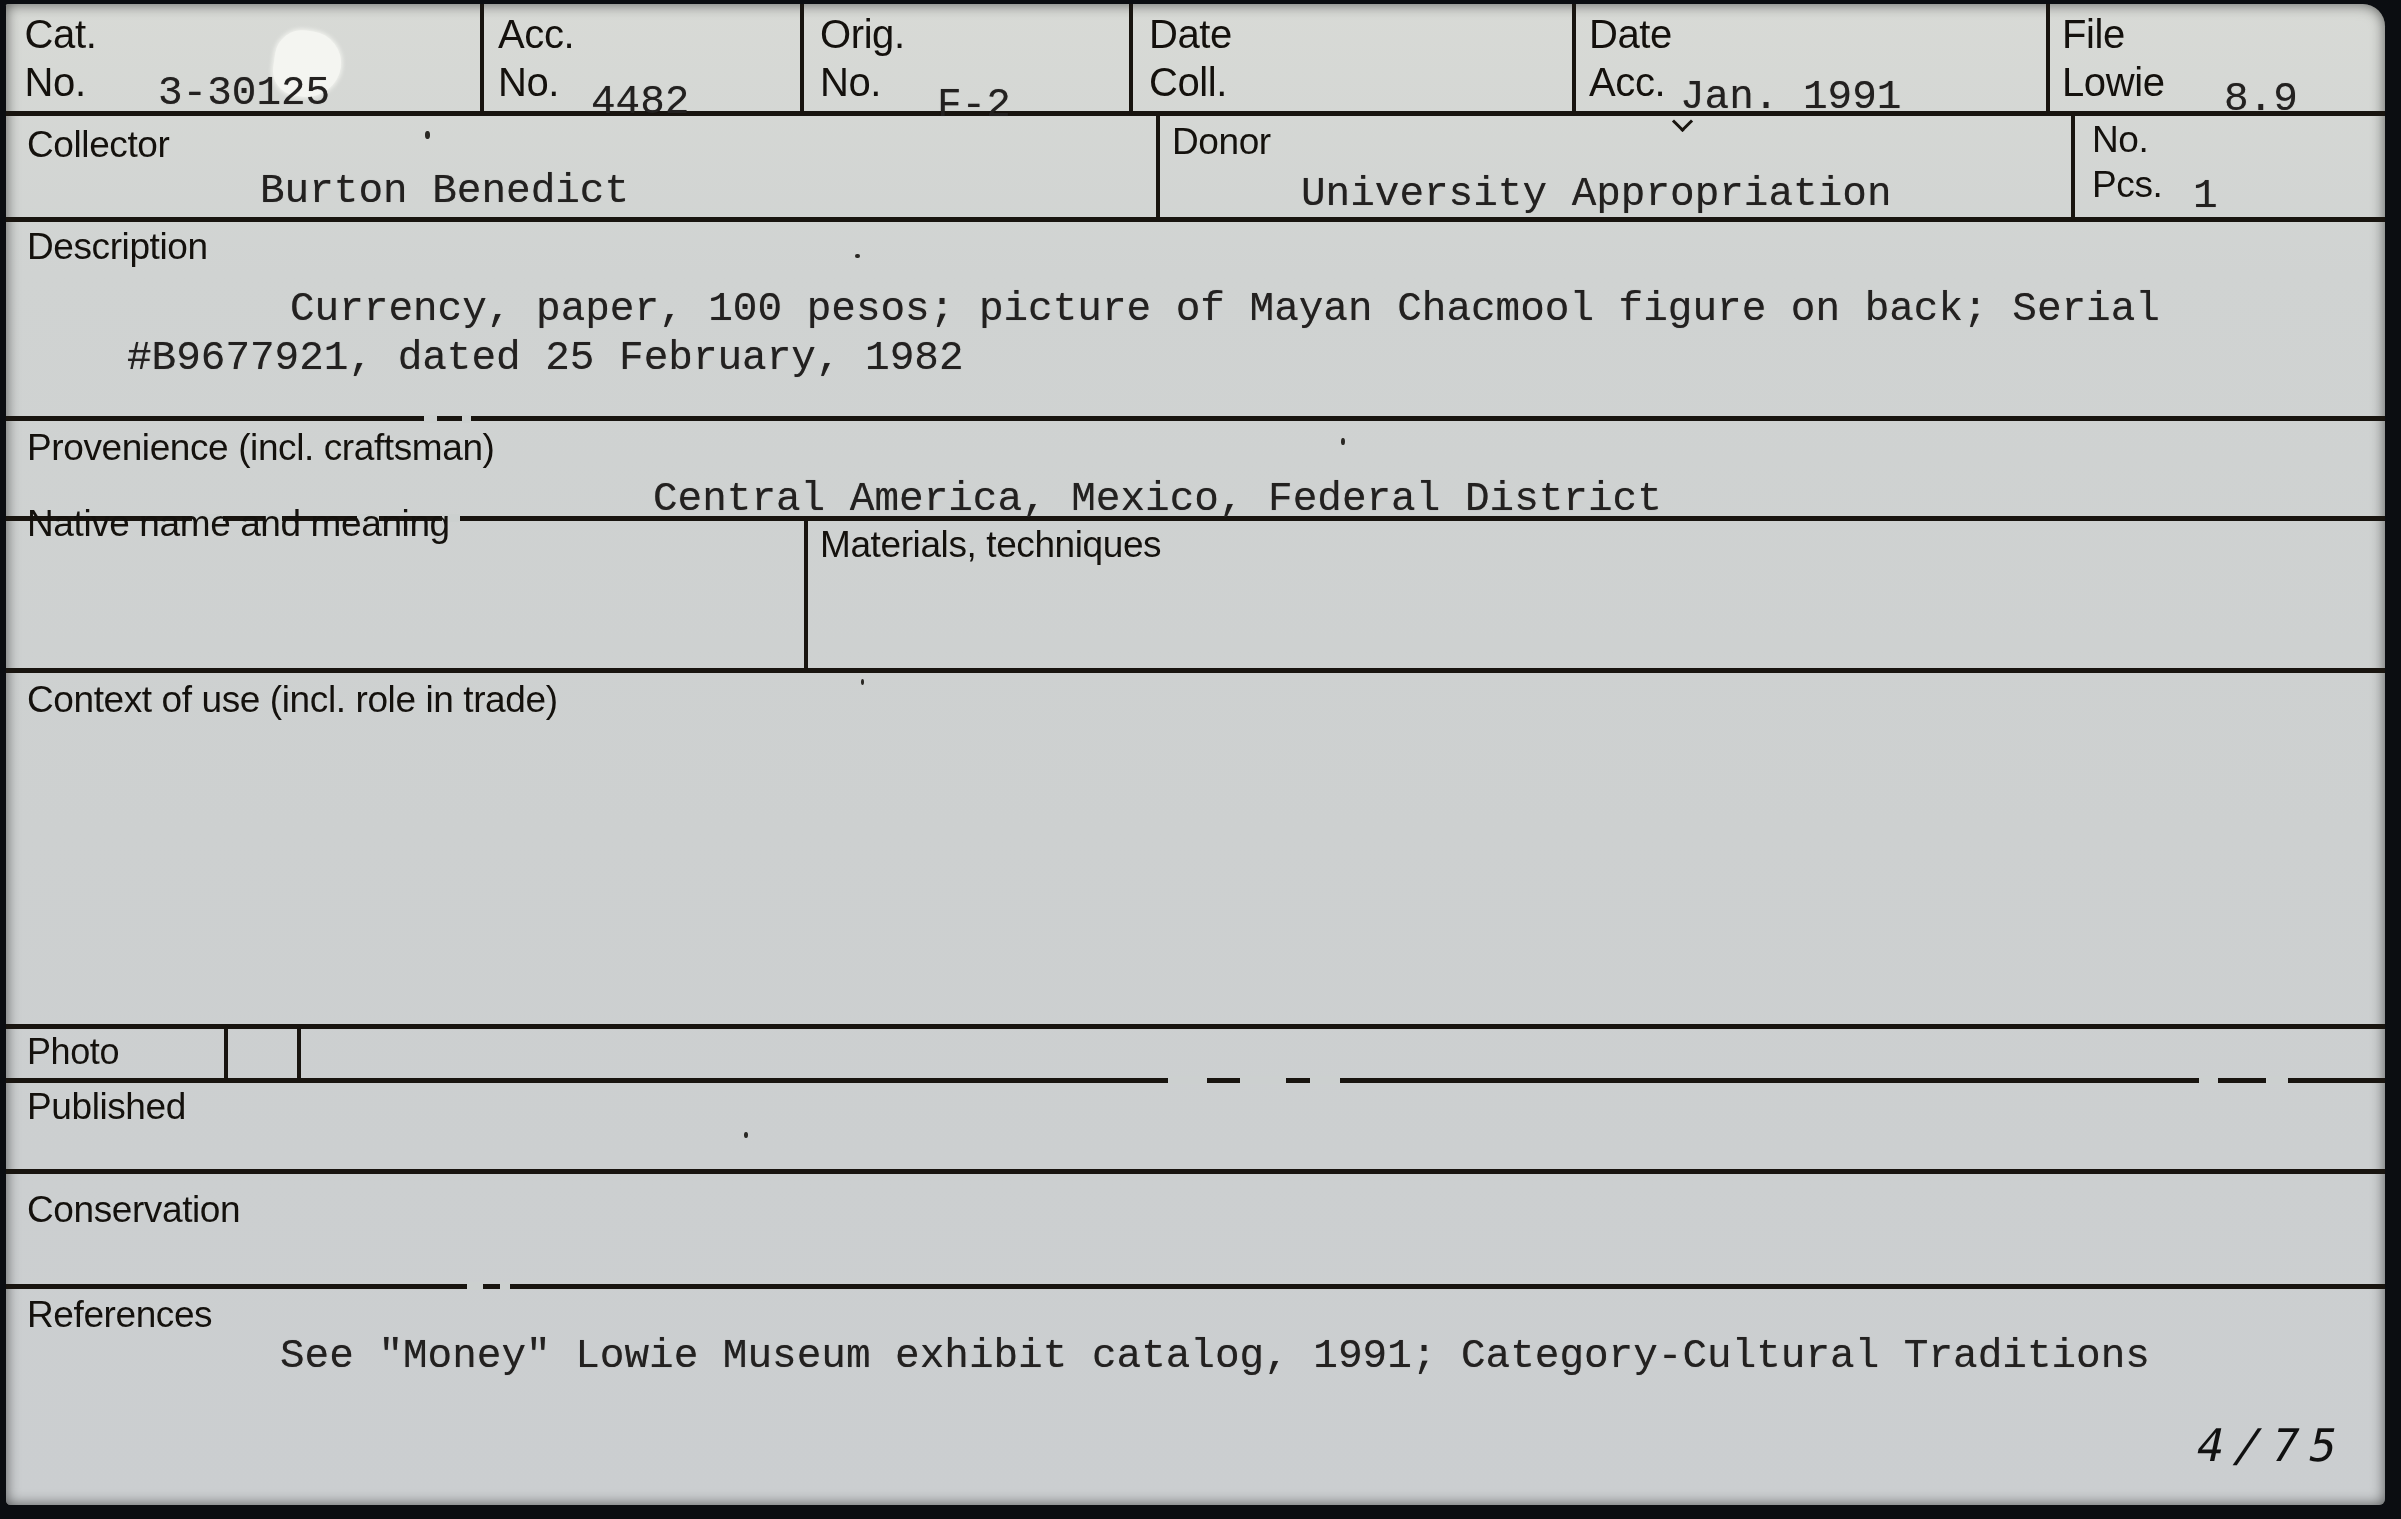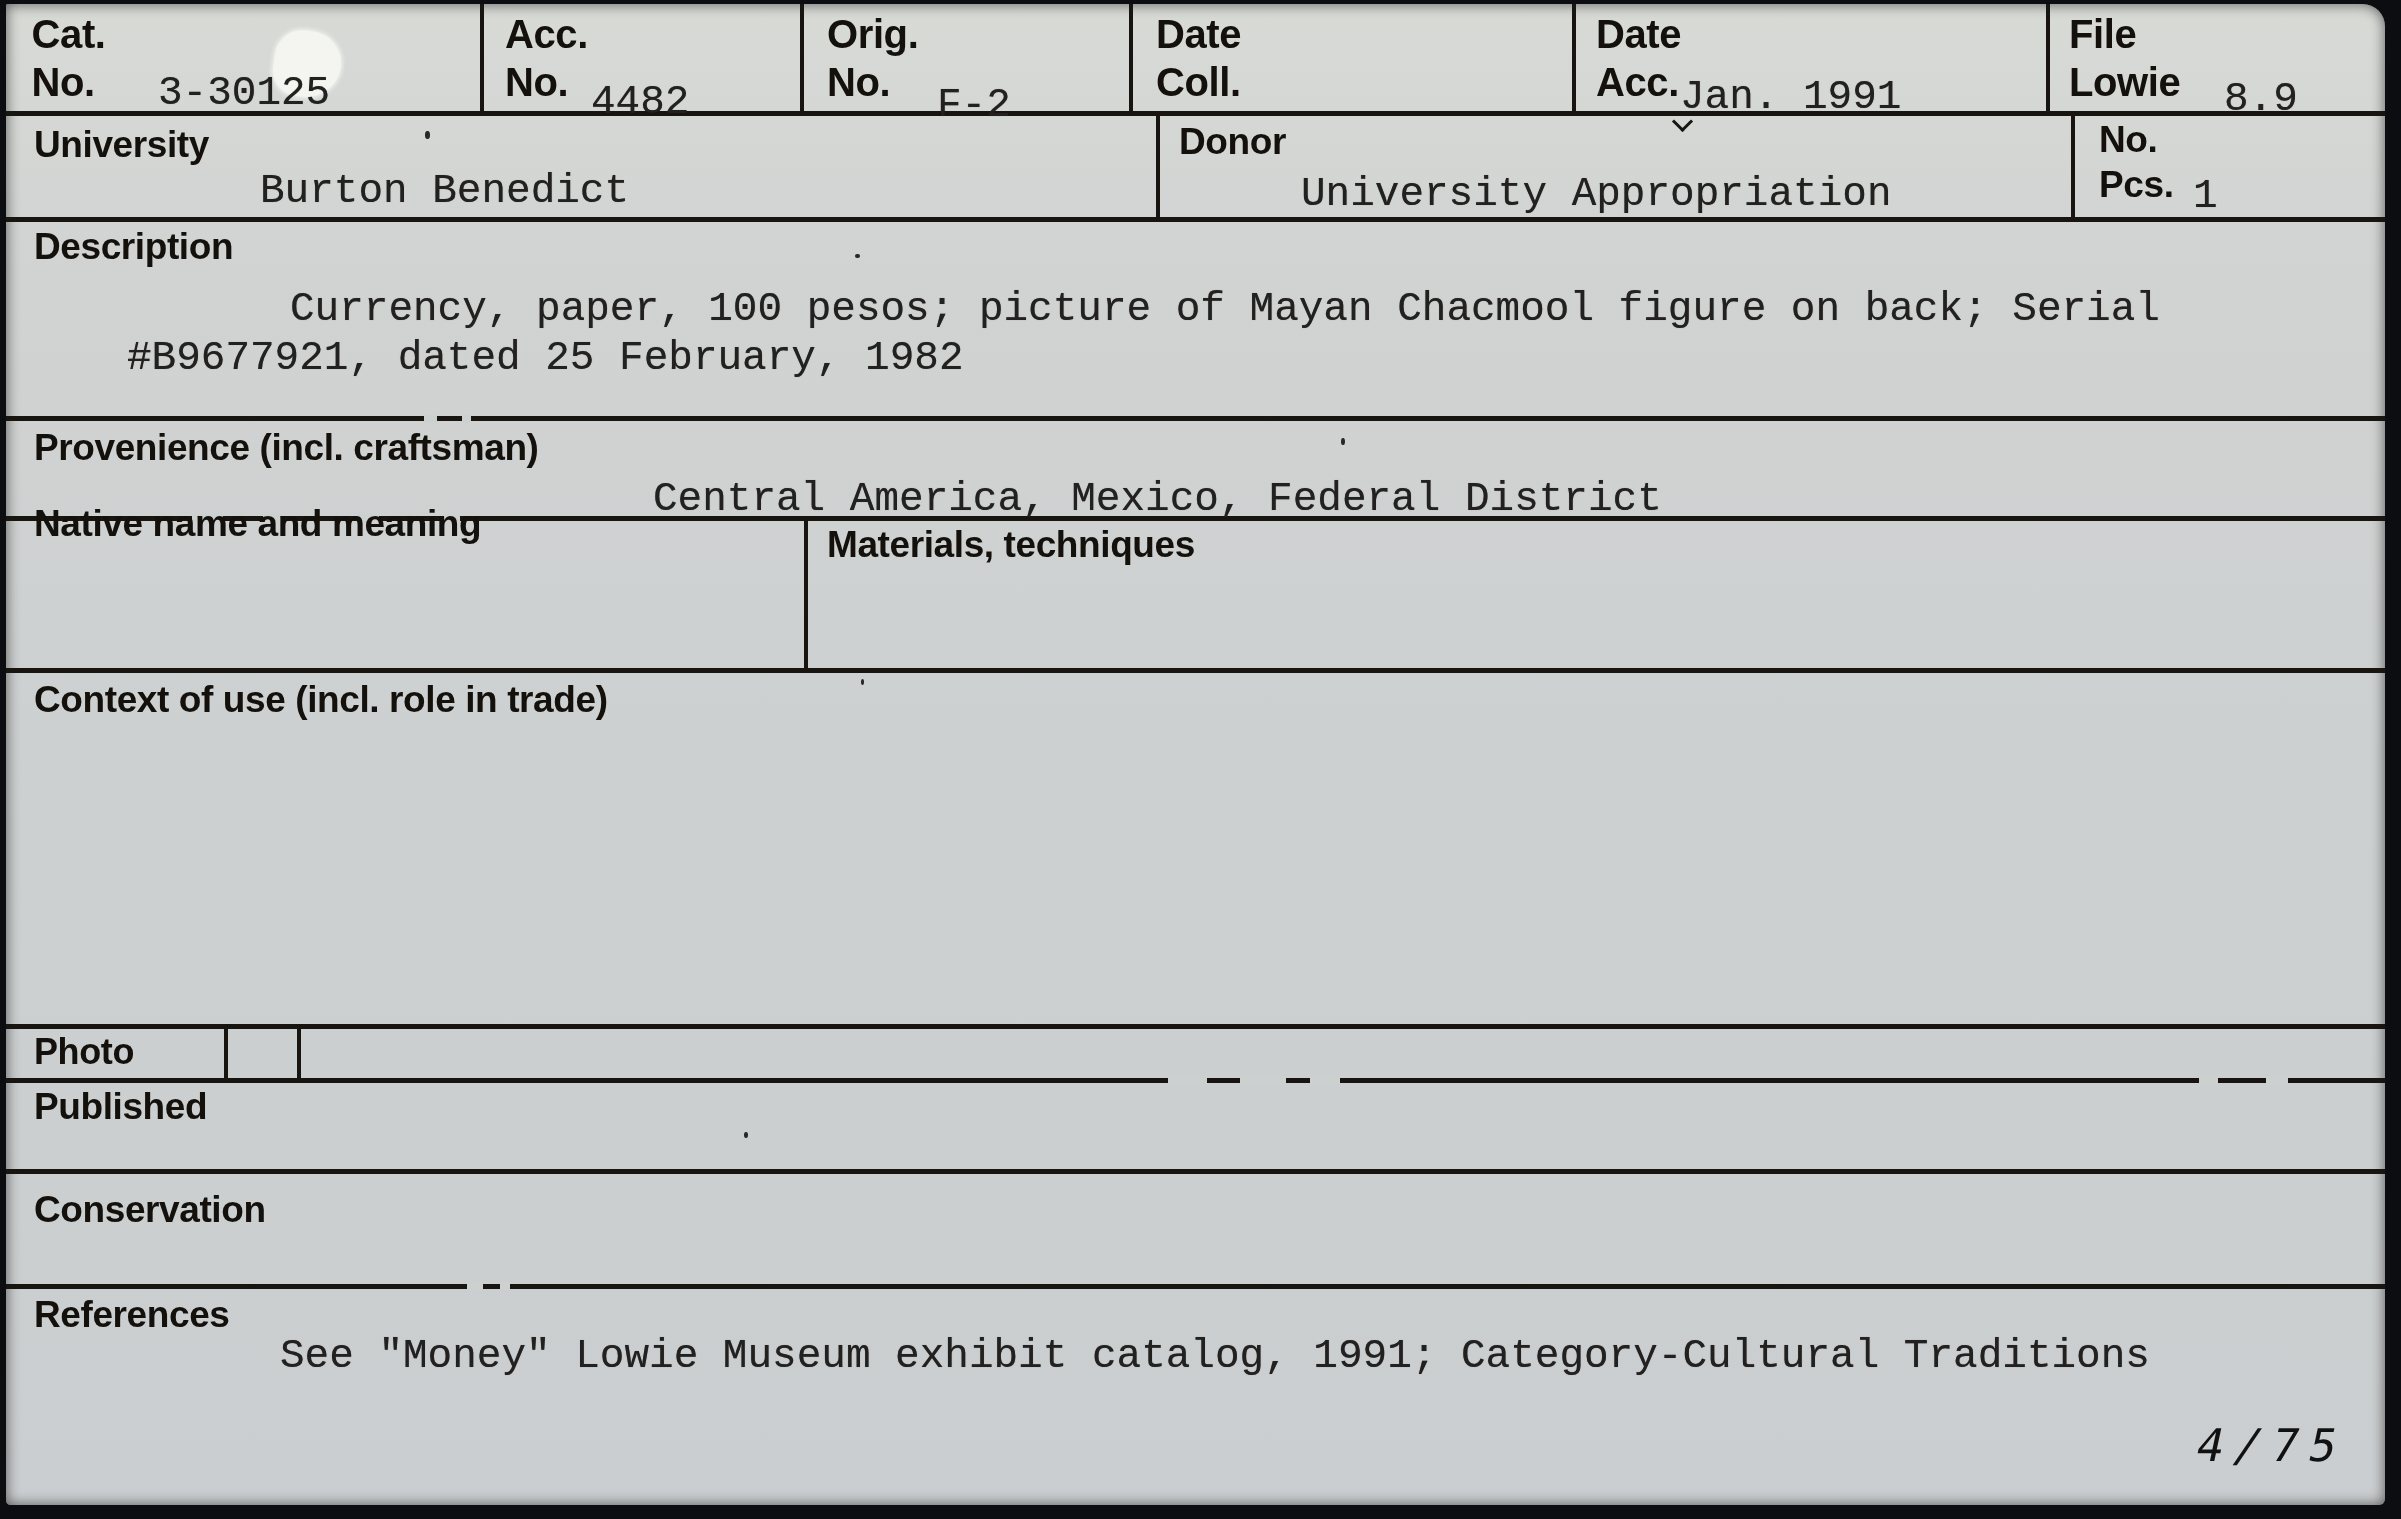--- a/index.html
+++ b/index.html
@@ -15,23 +15,23 @@
     background:linear-gradient(180deg,#d8dad6 0%,#d0d3d2 18%,#cdd0d0 55%,#cbced0 100%);
     border-radius:1.5px 22.4px 6px 4.5px;
     box-shadow:0 0 13.4px rgba(0,0,0,.6) inset;
   }
   
   .hl{position:absolute;left:0;width:100%;height:5.2px;background:#18140f;}
   .vl{position:absolute;width:3.7px;background:#18140f;}
   .gap{position:absolute;height:8.2px;background:#ccd0cf;}
   
   .lbl{
-    position:absolute;color:#14110d;font-weight:700;
+    position:absolute;color:#14110d;font-weight:400;
     font-size:37px;line-height:43px;letter-spacing:-0.4px;
-    font-family:"Liberation Sans",sans-serif;white-space:pre;margin-left:7px;
+    font-family:"Liberation Sans",sans-serif;white-space:pre;
   }
   .lbl-hdr{font-size:40px;line-height:48px;}
   
   .type{
     position:absolute;color:#232120;
     font-family:"Liberation Mono","DejaVu Sans Mono",monospace;
     font-size:41px;line-height:49px;white-space:pre;
     text-shadow:0 0 0.7px rgba(20,20,20,.55);
     margin-top:29px;
   }
@@ -103,21 +103,21 @@
   <div class="lbl lbl-hdr" style="left:1583px;top:6px"><span>Date</span><br><span>Acc.</span></div>
   <div class="lbl lbl-hdr" style="left:2056px;top:6px"><span>File</span><br><span>Lowie</span></div>
 
   <div class="whiteout"></div>
   <div class="type z2" style="left:152px;top:36px">3-30125</div>
   <div class="type" style="left:585px;top:45px">4482</div>
   <div class="type" style="left:931px;top:48px">F-2</div>
   <div class="type" style="left:1674px;top:40px">Jan. 1991</div>
   <div class="type" style="left:2218px;top:42px">8.9</div>
 
-  <div class="lbl" style="left:21px;top:119px">University</div>
+  <div class="lbl" style="left:21px;top:119px">Collector</div>
   <div class="type" style="left:254px;top:134px">Burton Benedict</div>
   <div class="lbl" style="left:1166px;top:116px">Donor</div>
   <div class="type" style="left:1295px;top:137px">University Appropriation</div>
   <div class="lbl" style="left:2086px;top:113px;line-height:45px"><span>No.</span><br><span>Pcs.</span></div>
   <div class="type" style="left:2187px;top:139px">1</div>
 
   <div class="lbl" style="left:21px;top:221px">Description</div>
   <div class="type" style="left:284px;top:252px">Currency, paper, 100 pesos; picture of Mayan Chacmool figure on back; Serial</div>
   <div class="type" style="left:121px;top:301px">#B9677921, dated 25 February, 1982</div>
 

